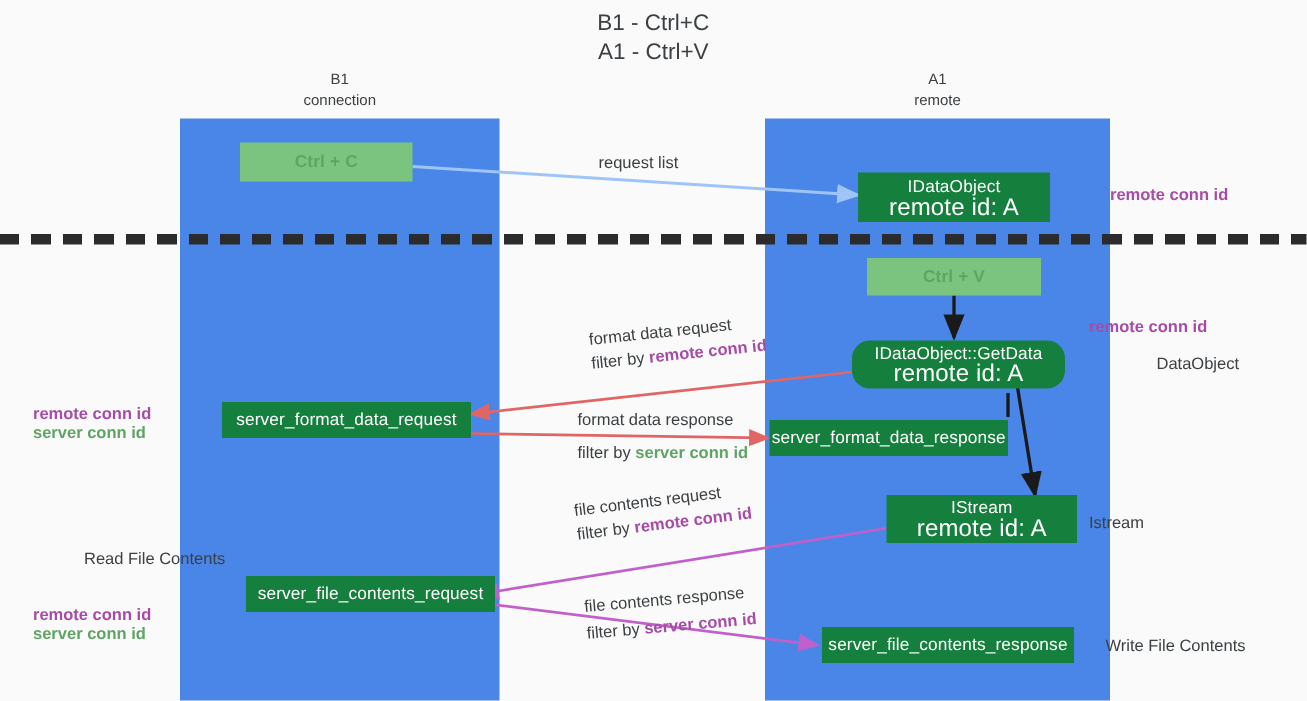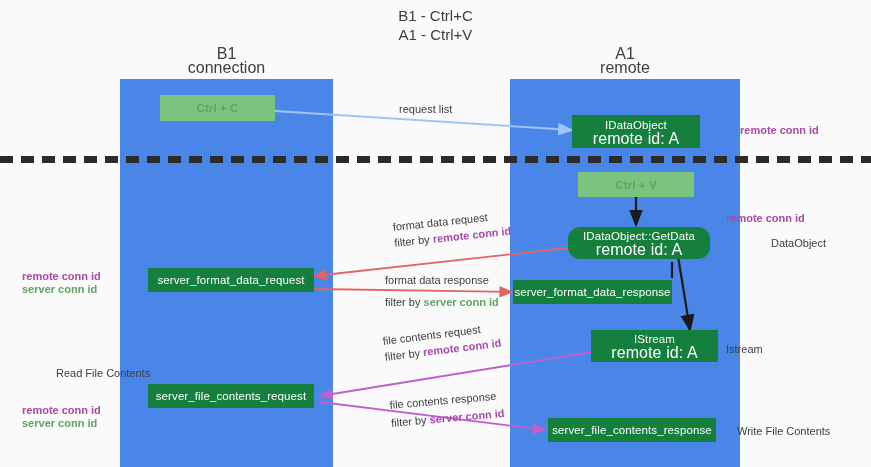--- a/index.html
+++ b/index.html
@@ -31,21 +31,21 @@
     text-align: center;
     font-size: 15px;
     line-height: 19px;
     color: #3c4043;
     white-space: pre-line;
   }
 
   
   .col-header {
     text-align: center;
-    font-size: 16px;
+    font-size: 10px;
     line-height: 14px;
     color: #3c4043;
     white-space: pre-line;
   }
   #hdr-b1 { left: 120px; top: 47px; width: 213px; }
   #hdr-a1 { left: 510px; top: 47px; width: 230px; }
 
   
   .lane {
     background: #4a86e8;
@@ -194,21 +194,21 @@
 
   <div class="abs node orange" style="left:513px; top:280px; width:159px; height:24px;">
     <span>server_format_data_response</span>
   </div>
 
   <div class="abs node orange" style="left:591px; top:330px; width:127px; height:32px;">
     <span>IStream</span>
     <span class="line2">remote id: A</span>
   </div>
 
-  <div class="abs node orange" style="left:148px; top:384px; width:166px; height:24px;">
+  <div class="abs node orange" style="left:164px; top:384px; width:166px; height:24px;">
     <span>server_file_contents_request</span>
   </div>
 
   <div class="abs node orange" style="left:548px; top:418px; width:168px; height:24px;">
     <span>server_file_contents_response</span>
   </div>
 
   <div class="abs lbl" style="left:399px; top:102px;">request list</div>
 
   <div class="abs rot-group" style="left:392px; top:220px; transform: rotate(-6deg);">

